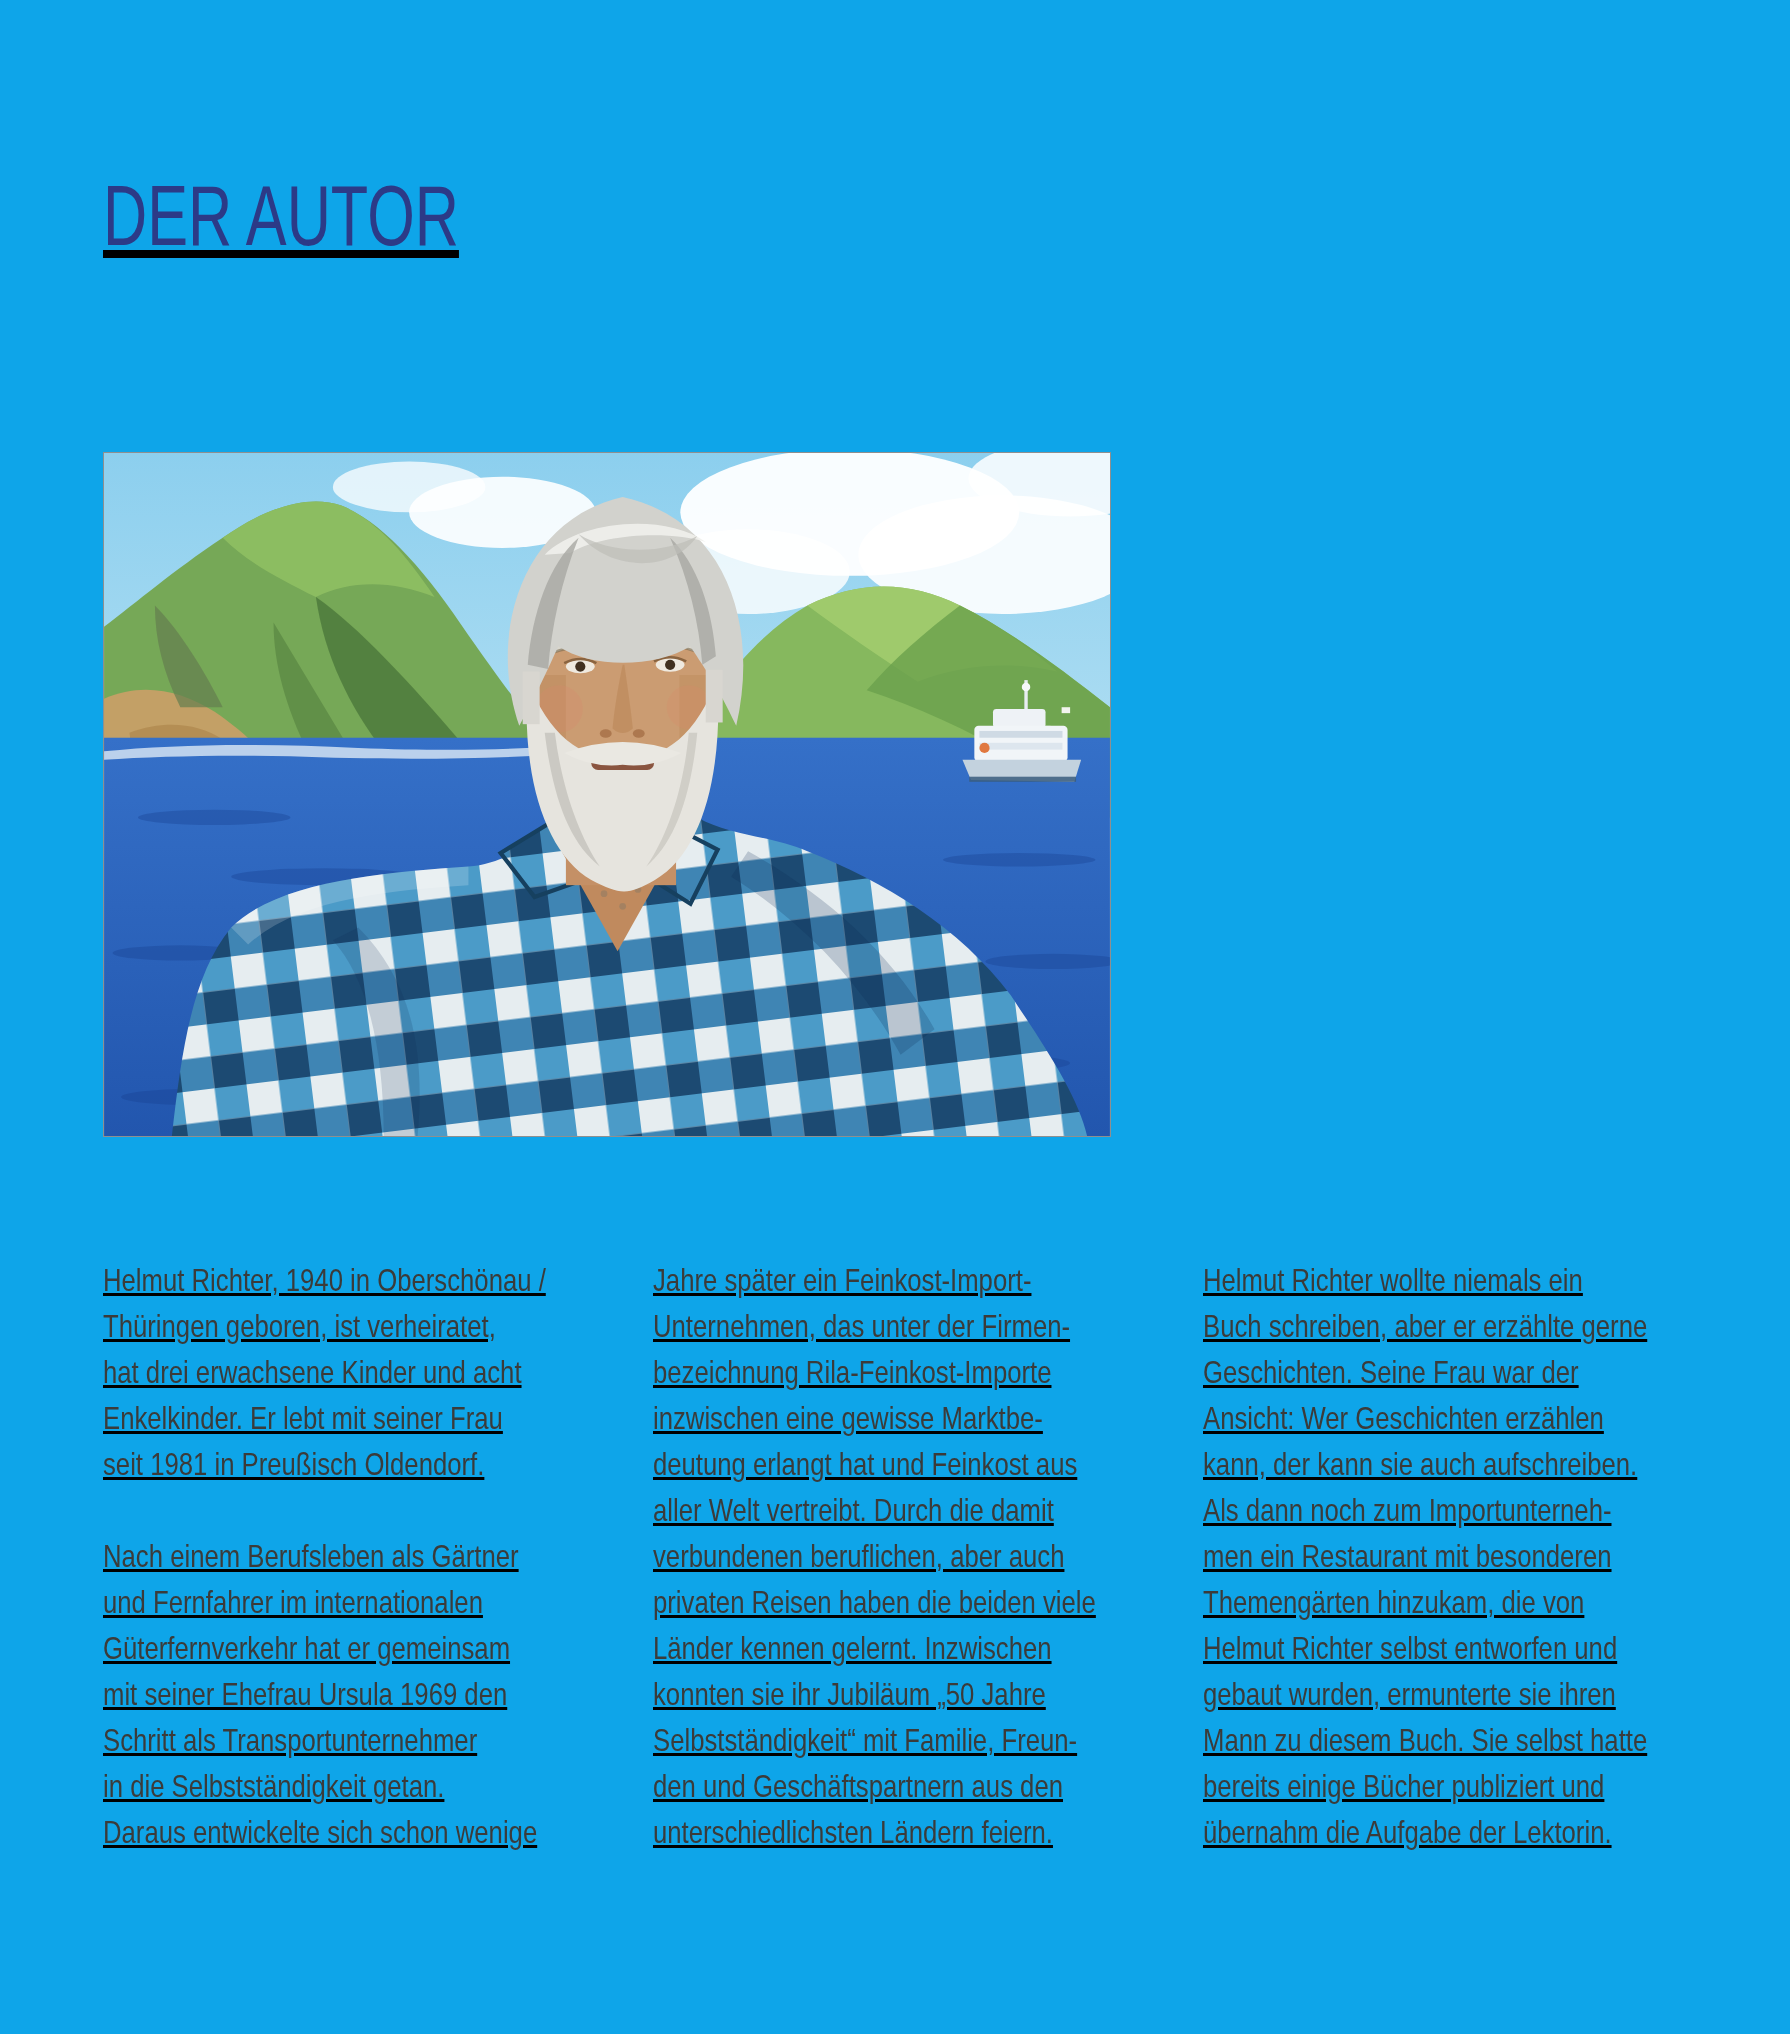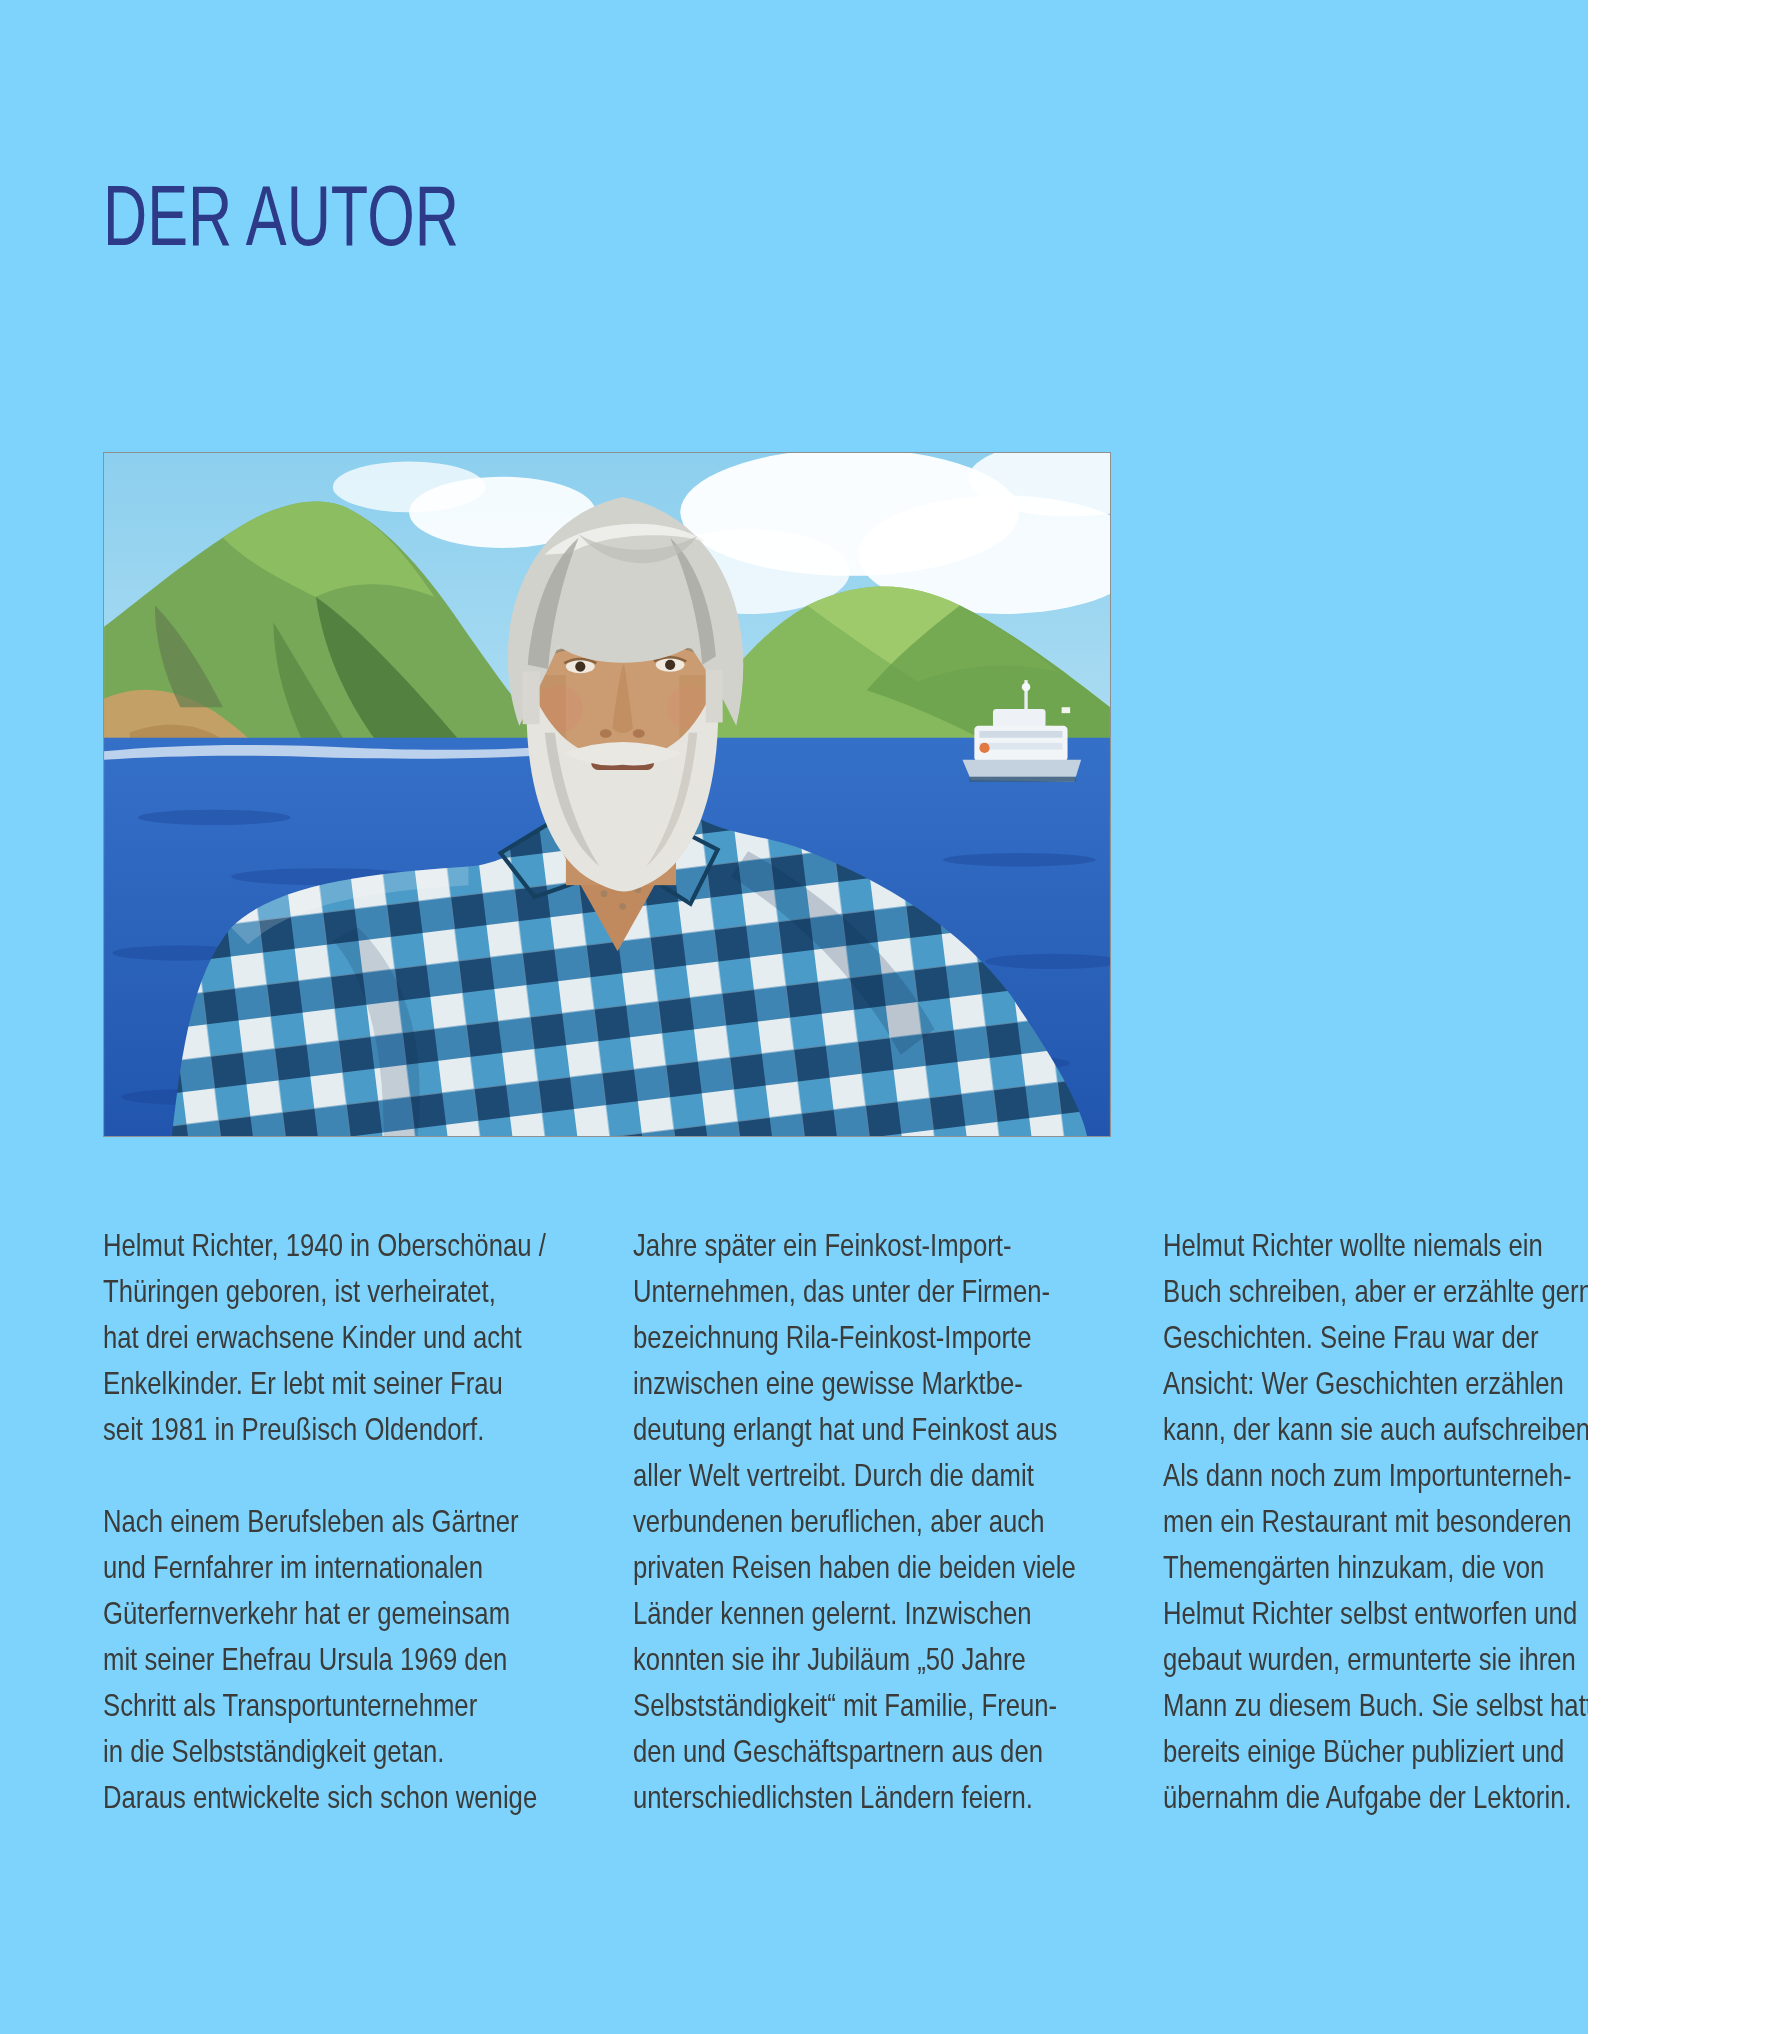--- a/index.html
+++ b/index.html
@@ -3,24 +3,25 @@
 <meta charset="utf-8">
 <style>
   html, body {
     margin: 0;
     padding: 0;
     background: #ffffff;
     font-family: "Liberation Sans", sans-serif;
   }
   .page {
     position: relative;
-    width: 1588px;
+    width: 1790px;
     height: 2035px;
-    background: #7dd3fc;
+    background: #0ea5e9;
     overflow: hidden;
+    text-decoration: underline;
   }
   
   h1.page-title {
     margin: 173px 0 0 103px;
     font-size: 85px;
     line-height: 1;
     font-weight: 400;
     color: #2c3a87;
     letter-spacing: 0;
     transform: scaleX(0.72);
@@ -32,24 +33,24 @@
     margin: 194px 0 0 103px;
     width: 1006px;
     height: 683px;
     border: 1.7px solid #8f8f8f;
     padding: 0;
     background: #9ed8f0;
   }
   figure.author-photo svg { display: block; }
   
   section.bio-columns {
-    margin: 85px 0 0 103px;
+    margin: 120px 0 0 103px;
     display: grid;
     grid-template-columns: repeat(3, 483px);
-    column-gap: 47px;
+    column-gap: 67px;
   }
   .bio-col-inner {
     width: 602px;
     transform: scaleX(0.803);
     transform-origin: left top;
     font-size: 32px;
     line-height: 46px;
     color: #3b3b3a;
     letter-spacing: 0;
   }

